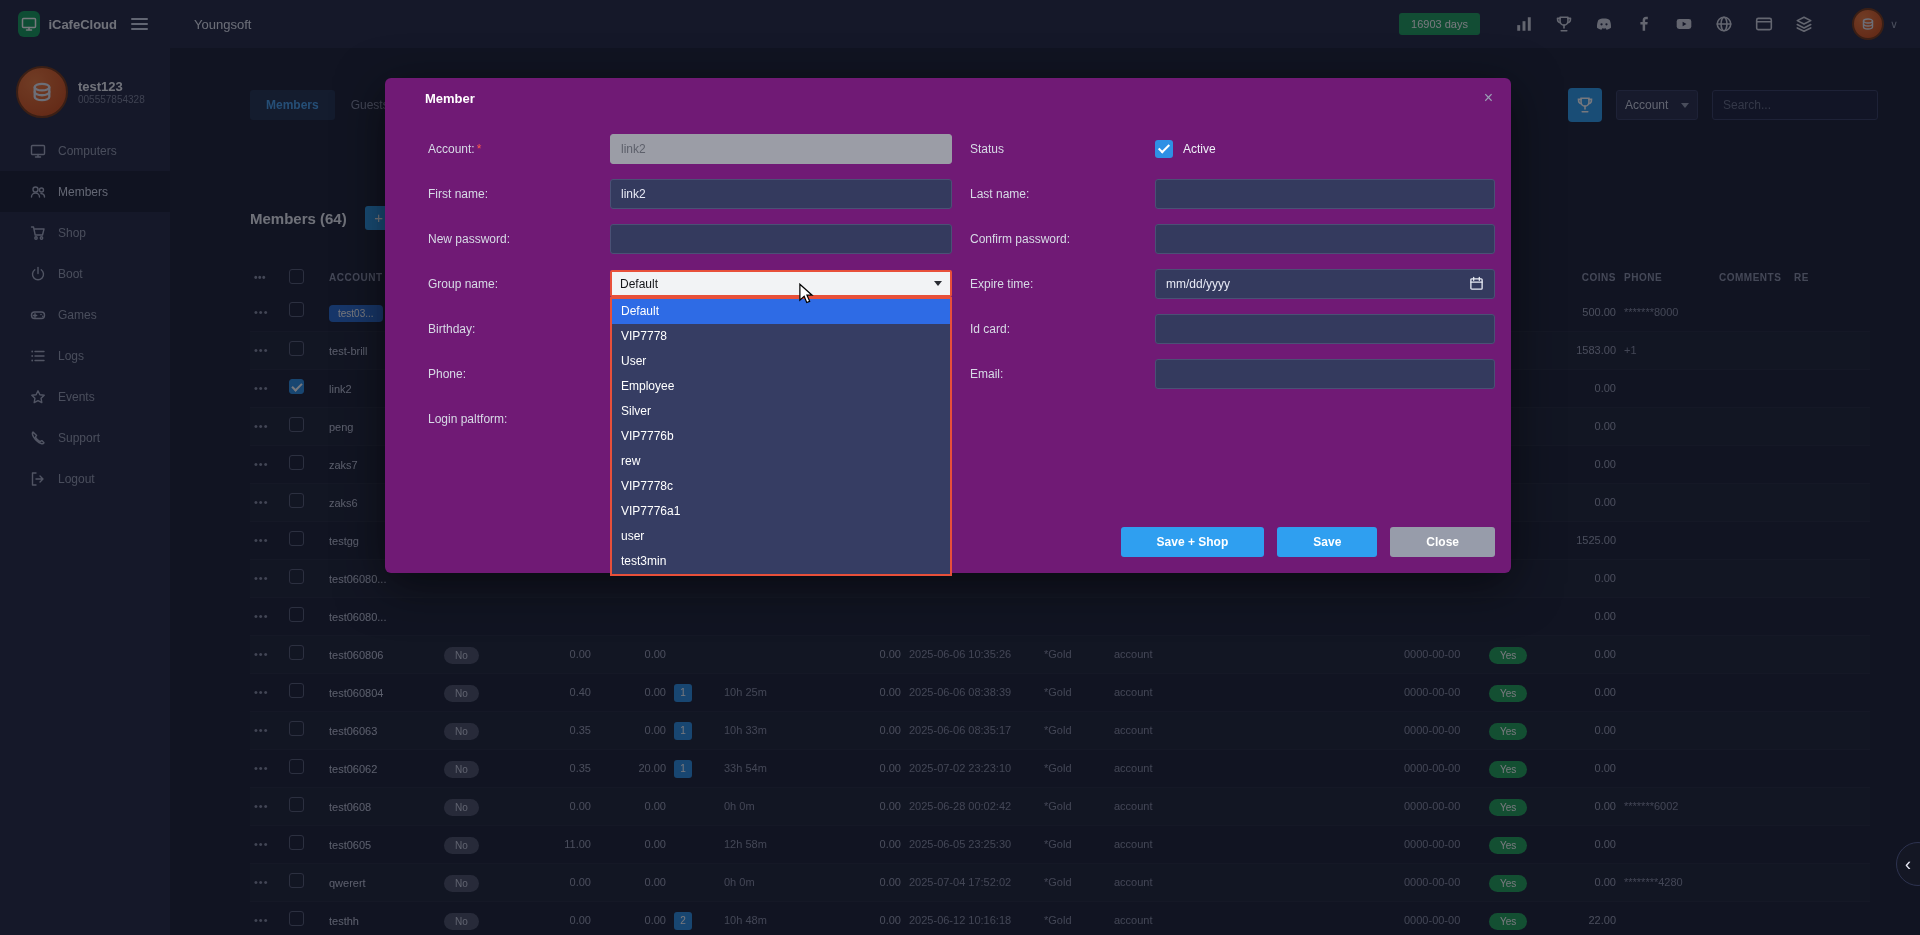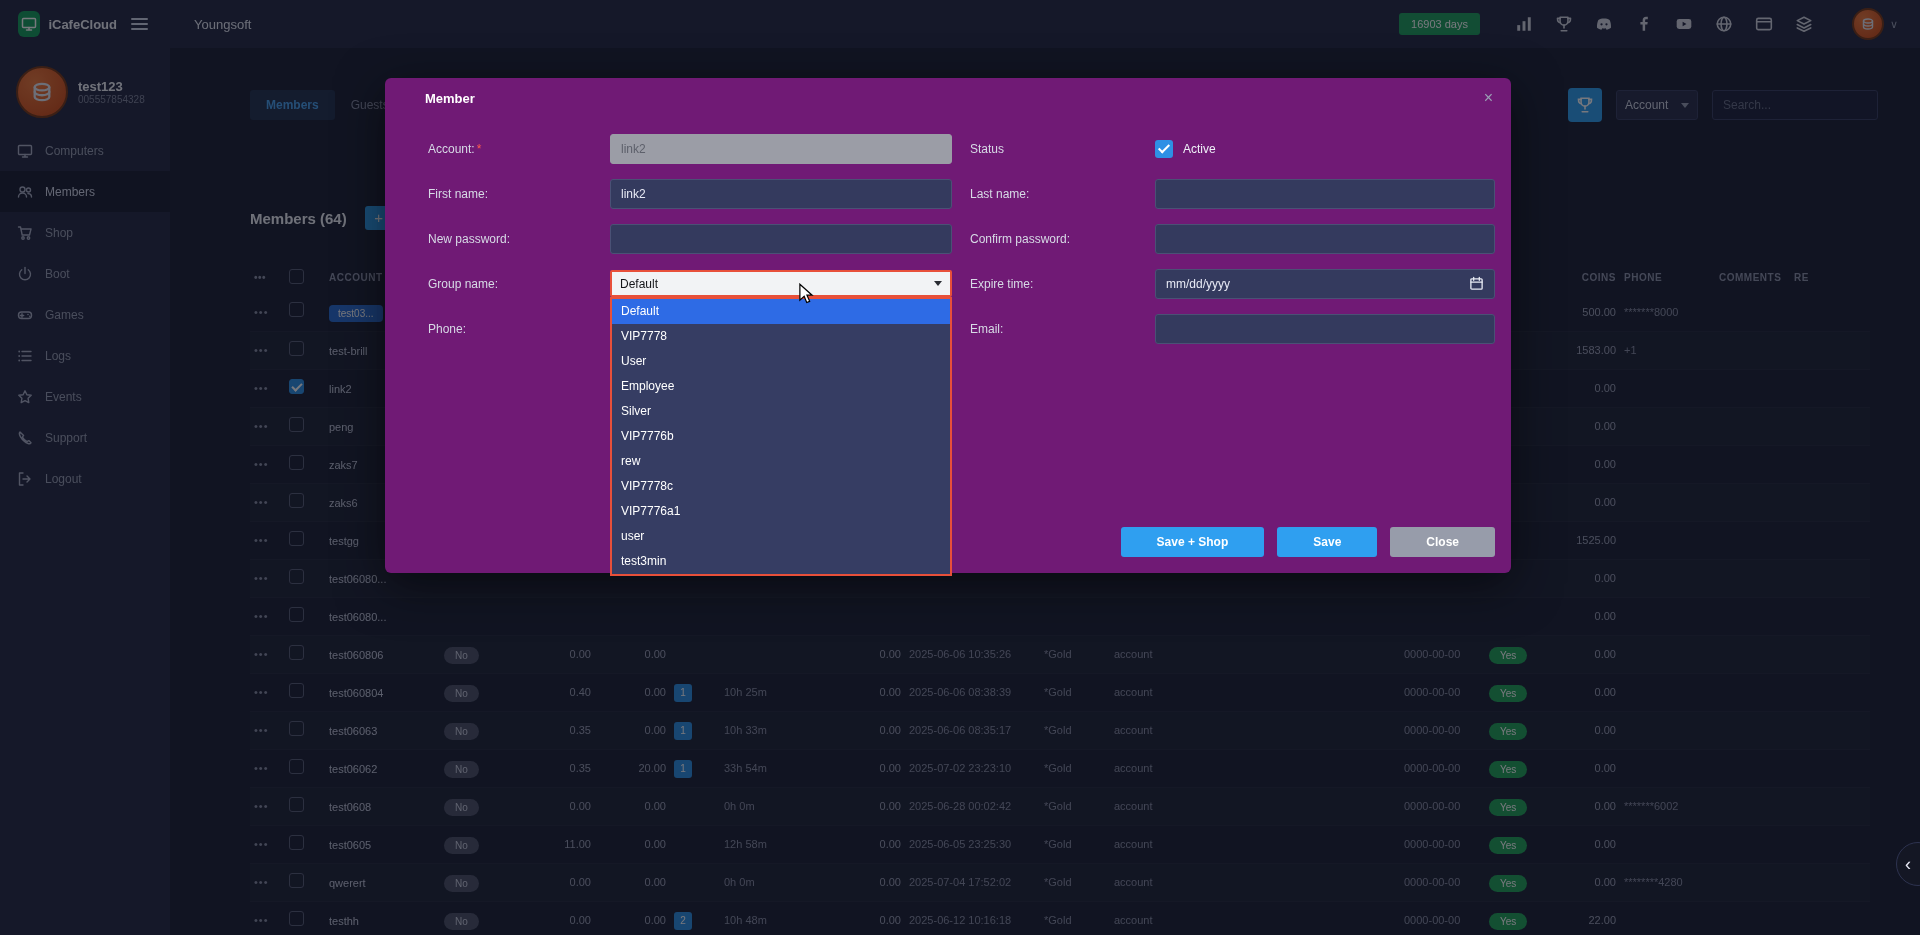--- a/index.html
+++ b/index.html
@@ -26,21 +26,21 @@
     display:flex; align-items:center; justify-content:center; border:2px solid #7a3b1a; }
   .tb-avatar { width:32px; height:32px; }
   .caret { color:#9aa0b5; font-size:11px; }
 
   
   #sidebar { position:fixed; top:48px; left:0; width:170px; height:887px; background:#262b45; z-index:1; }
   .profile { padding:18px 0 12px 16px; display:flex; align-items:center; gap:10px; }
   .side-avatar { width:52px; height:52px; }
   .profile-name { color:#f0f2f8; font-size:13px; font-weight:bold; }
   .profile-id { color:#80869d; font-size:10px; margin-top:0; }
-  .side-item { height:41px; display:flex; align-items:center; gap:12px; padding-left:17px;
+  .side-item { height:41px; display:flex; align-items:center; gap:12px; padding-left:30px;
     color:#9aa0b5; font-size:12px; cursor:pointer; }
   .side-item.active { background:#1c2033; color:#d3d8ea; }
   .side-item .si { width:16px; height:16px; }
 
   
   #main { position:fixed; top:48px; left:170px; width:1750px; height:887px; }
   .tabs-row { position:absolute; top:40px; left:80px; right:42px; height:34px; display:flex; align-items:center; }
   .tab { font-size:12px; padding:8px 16px; border-radius:3px; color:#8b90a7; cursor:pointer; }
   .tab.active { color:#4aa3f0; background:#243350; font-weight:bold; }
   .toolbar-right { margin-left:auto; display:flex; align-items:center; gap:14px; }
@@ -860,30 +860,41 @@
         <span class="date-text">mm/dd/yyyy</span>
         <span>
             <svg viewBox="0 0 16 16" width="15" height="15" class="tic">
               <rect x="2" y="3" width="12" height="11" rx="1"></rect>
               <path d="M2 6.5h12M5 1.5v3M11 1.5v3"></path>
             </svg>
           </span>
       </div>
     </div>
 
+    <div class="frow">
+      <span class="flabel">Birthday:</span>
+      <input class="finput fgroup-l" style="">
+      <span class="spacer"></span>
+      <span class="flabel-r">Id card:</span>
+      <span class="fgroup-r"><input class="finput" style=""></span>
+    </div>
 
     <div class="frow">
       <span class="flabel">Phone:</span>
       <input class="finput fgroup-l" style="">
       <span class="spacer"></span>
       <span class="flabel-r">Email:</span>
       <span class="fgroup-r"><input class="finput" style=""></span>
     </div>
 
 
+    <div class="frow">
+      <span class="flabel">Login paltform:</span>
+      <input class="finput fgroup-l" style="">
+    </div>
 
   </div>
 
   <div class="modal-buttons">
     <button class="btn blue">Save + Shop</button>
     <button class="btn blue">Save</button>
     <button class="btn gray">Close</button>
   </div>
 </div>
 

